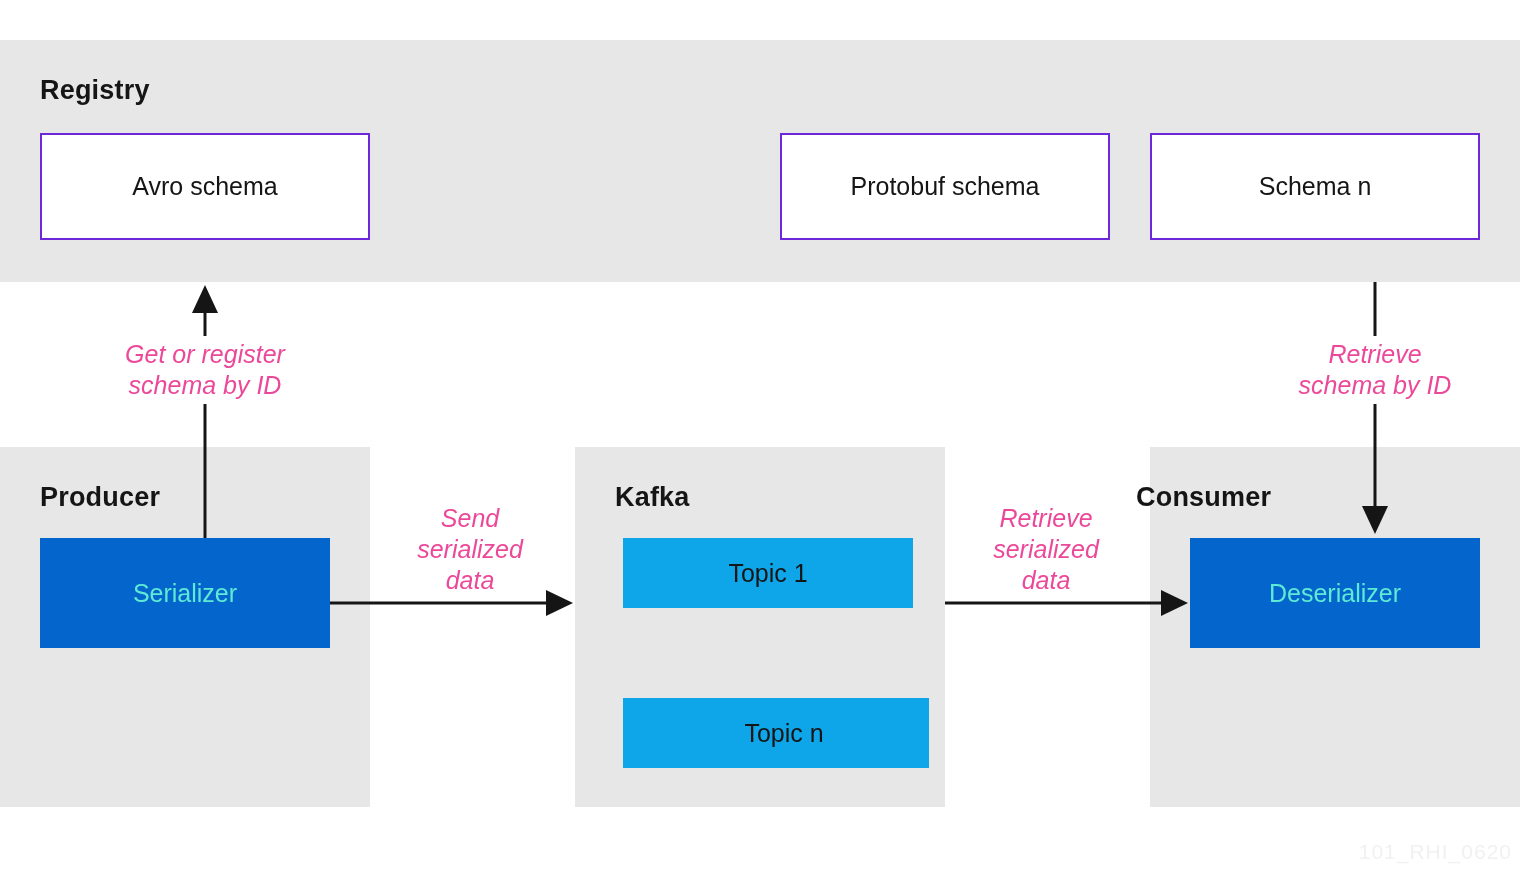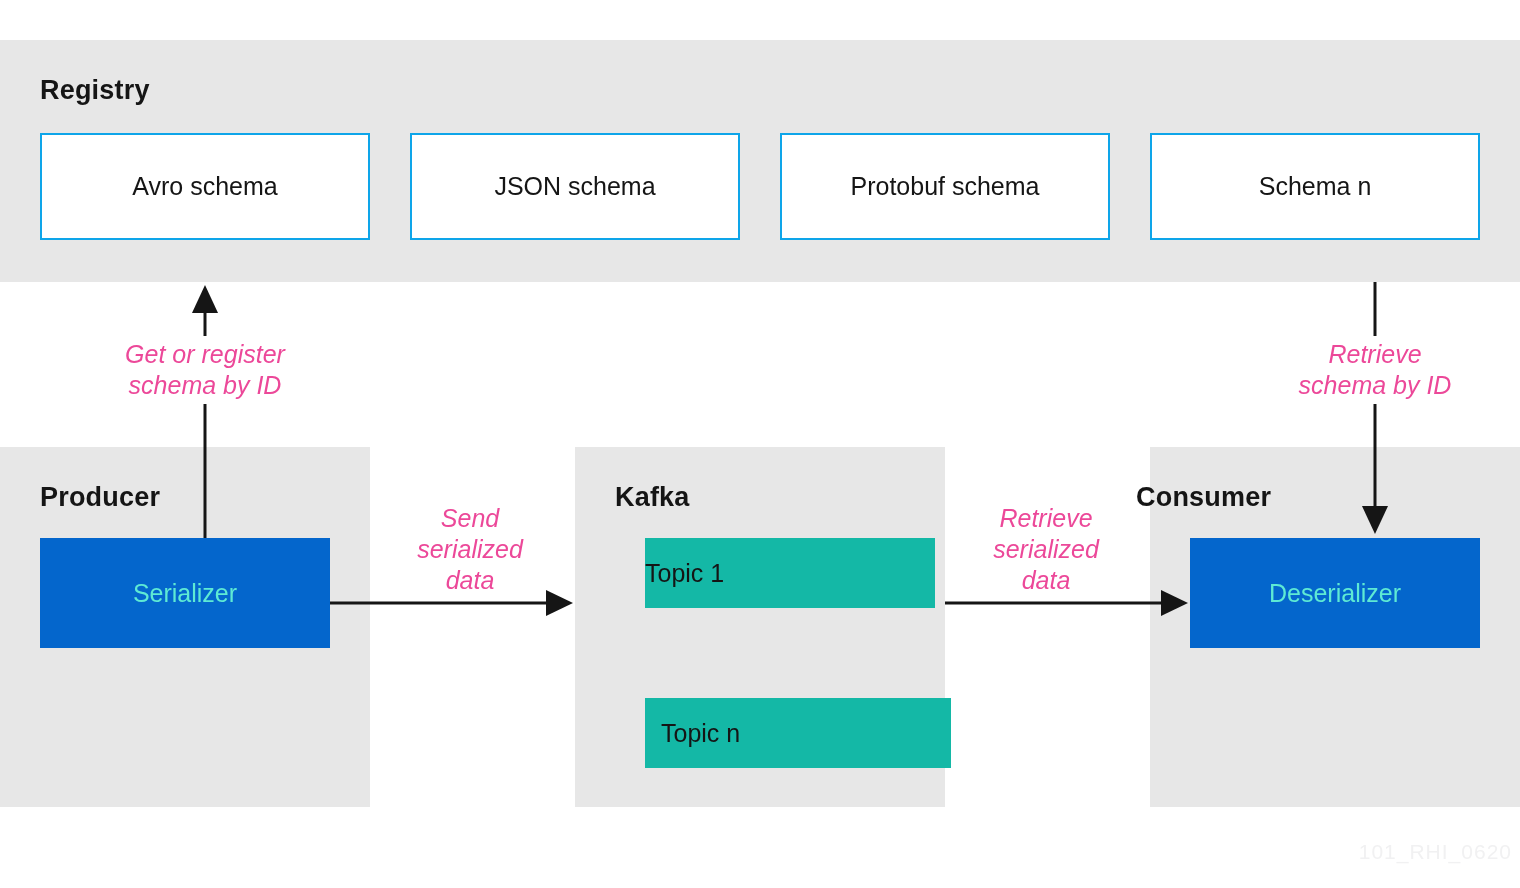--- a/index.html
+++ b/index.html
@@ -31,21 +31,21 @@
   .title-kafka    { left: 615px; top: 482px; }
   .title-consumer { left: 1136px; top: 482px; }
 
   .schema-box {
     position: absolute;
     top: 133px;
     width: 330px;
     height: 107px;
     box-sizing: border-box;
     background: #ffffff;
-    border: 2px solid #0ea5e9;
+    border: 2px solid #6d28d9;
     display: flex;
     align-items: center;
     justify-content: center;
     font-size: 25px;
     color: #151515;
   }
   .schema-avro     { left: 40px; }
   .schema-json     { left: 410px; }
   .schema-protobuf { left: 780px; }
   .schema-n        { left: 1150px; }
@@ -60,26 +60,27 @@
     display: flex;
     align-items: center;
     justify-content: center;
     font-size: 25px;
   }
   .box-serializer   { left: 40px; }
   .box-deserializer { left: 1190px; }
 
   .topic-box {
     position: absolute;
-    left: 645px;
+    left: 623px;
     width: 290px;
     height: 70px;
-    background: #14b8a6;
+    background: #0ea5e9;
     display: flex;
     align-items: center;
+    justify-content: center;
     font-size: 25px;
     color: #151515;
   }
   .topic-1 { top: 538px; }
   .topic-2 { top: 618px; }
   .topic-n { top: 698px; padding-left: 16px; }
 
   .arrow-layer {
     position: absolute;
     left: 0; top: 0;
@@ -121,23 +122,20 @@
 </head>
 <body>
 
 <div class="canvas">
 
   <div class="band band-registry"></div>
   <div class="section-title title-registry">Registry</div>
   <div class="schema-box schema-avro">
     <span>Avro schema</span>
   </div>
-  <div class="schema-box schema-json">
-    <span>JSON schema</span>
-  </div>
   <div class="schema-box schema-protobuf">
     <span>Protobuf schema</span>
   </div>
   <div class="schema-box schema-n">
     <span>Schema n</span>
   </div>
 
   <div class="band band-producer"></div>
   <div class="section-title title-producer">Producer</div>
   <div class="blue-box box-serializer">

